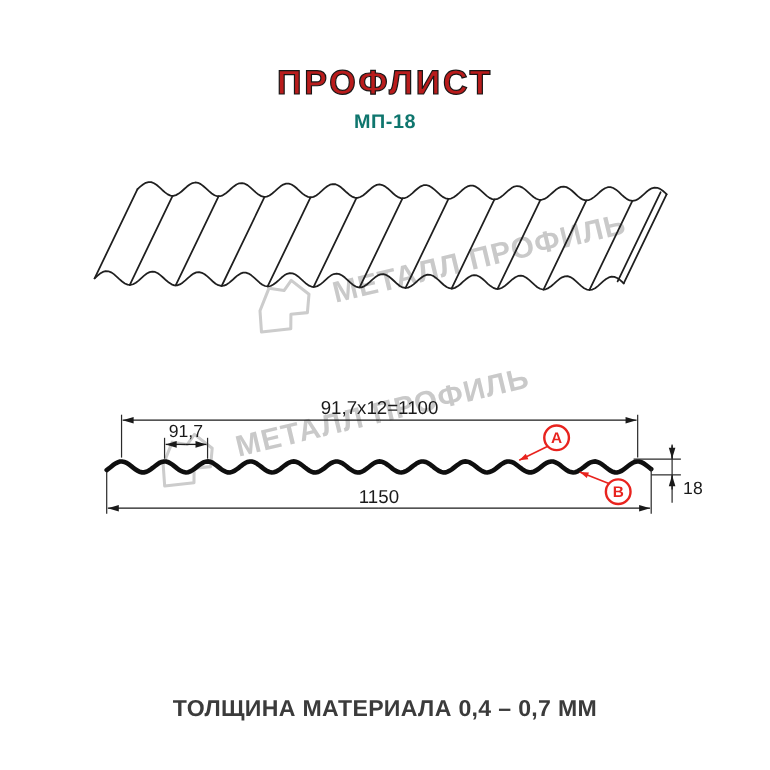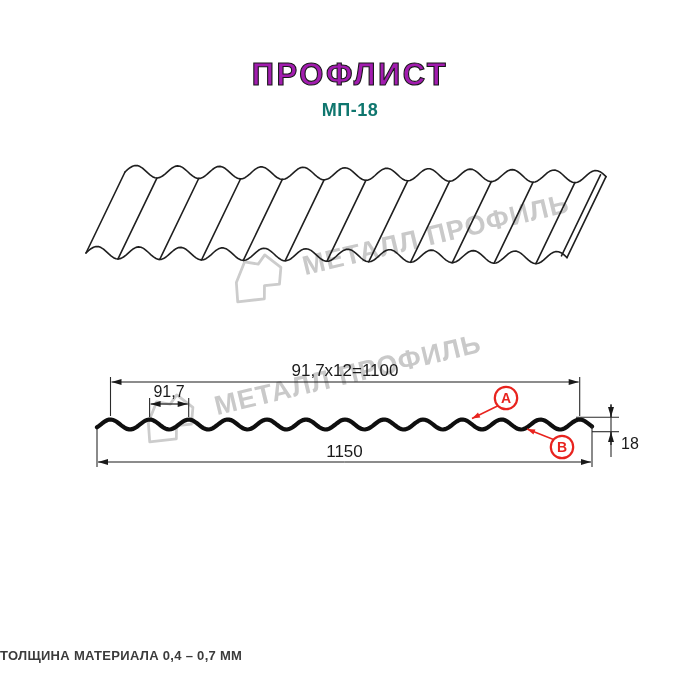--- a/index.html
+++ b/index.html
@@ -1,26 +1,26 @@
 <!DOCTYPE html>
 <html><head>
 <meta charset="utf-8">
 <style>
   html,body{margin:0;padding:0;}
   body{width:700px;height:700px;background:#ffffff;position:relative;overflow:hidden;
        font-family:"Liberation Sans","DejaVu Sans",sans-serif;}
   .stage{position:absolute;inset:0;width:700px;height:700px;}
 
   .title{position:absolute;left:0;right:0;top:57px;text-align:center;
-         font-size:31px;font-weight:800;letter-spacing:2.5px;color:#a21caf;
+         font-size:31px;font-weight:800;letter-spacing:2.5px;color:#b91c1c;
          -webkit-text-stroke:1.1px #161616;z-index:3;}
   .subtitle{position:absolute;left:0;right:0;top:100px;text-align:center;
             font-size:18px;font-weight:700;letter-spacing:0.5px;color:#0f766e;z-index:3;}
-  .footer{position:absolute;left:0;right:0;top:648px;
-          font-size:13px;font-weight:700;letter-spacing:0.3px;color:#3b3b3b;z-index:3;}
+  .footer{position:absolute;left:0;right:0;top:633px;text-align:center;
+          font-size:21px;font-weight:700;letter-spacing:0.3px;color:#3b3b3b;z-index:3;}
 
   .watermark{position:absolute;display:flex;align-items:center;gap:13px;
              color:#c9c9c9;font-weight:700;font-size:27px;letter-spacing:1px;
              white-space:nowrap;transform:rotate(-13.5deg);transform-origin:0 50%;
              z-index:1;user-select:none;}
   .watermark svg{display:block;}
   .wm-1{left:226px;top:258px;}
   .wm-2{left:138px;top:398px;}
 
   #drawing{position:absolute;left:0;top:0;z-index:2;pointer-events:none;}

